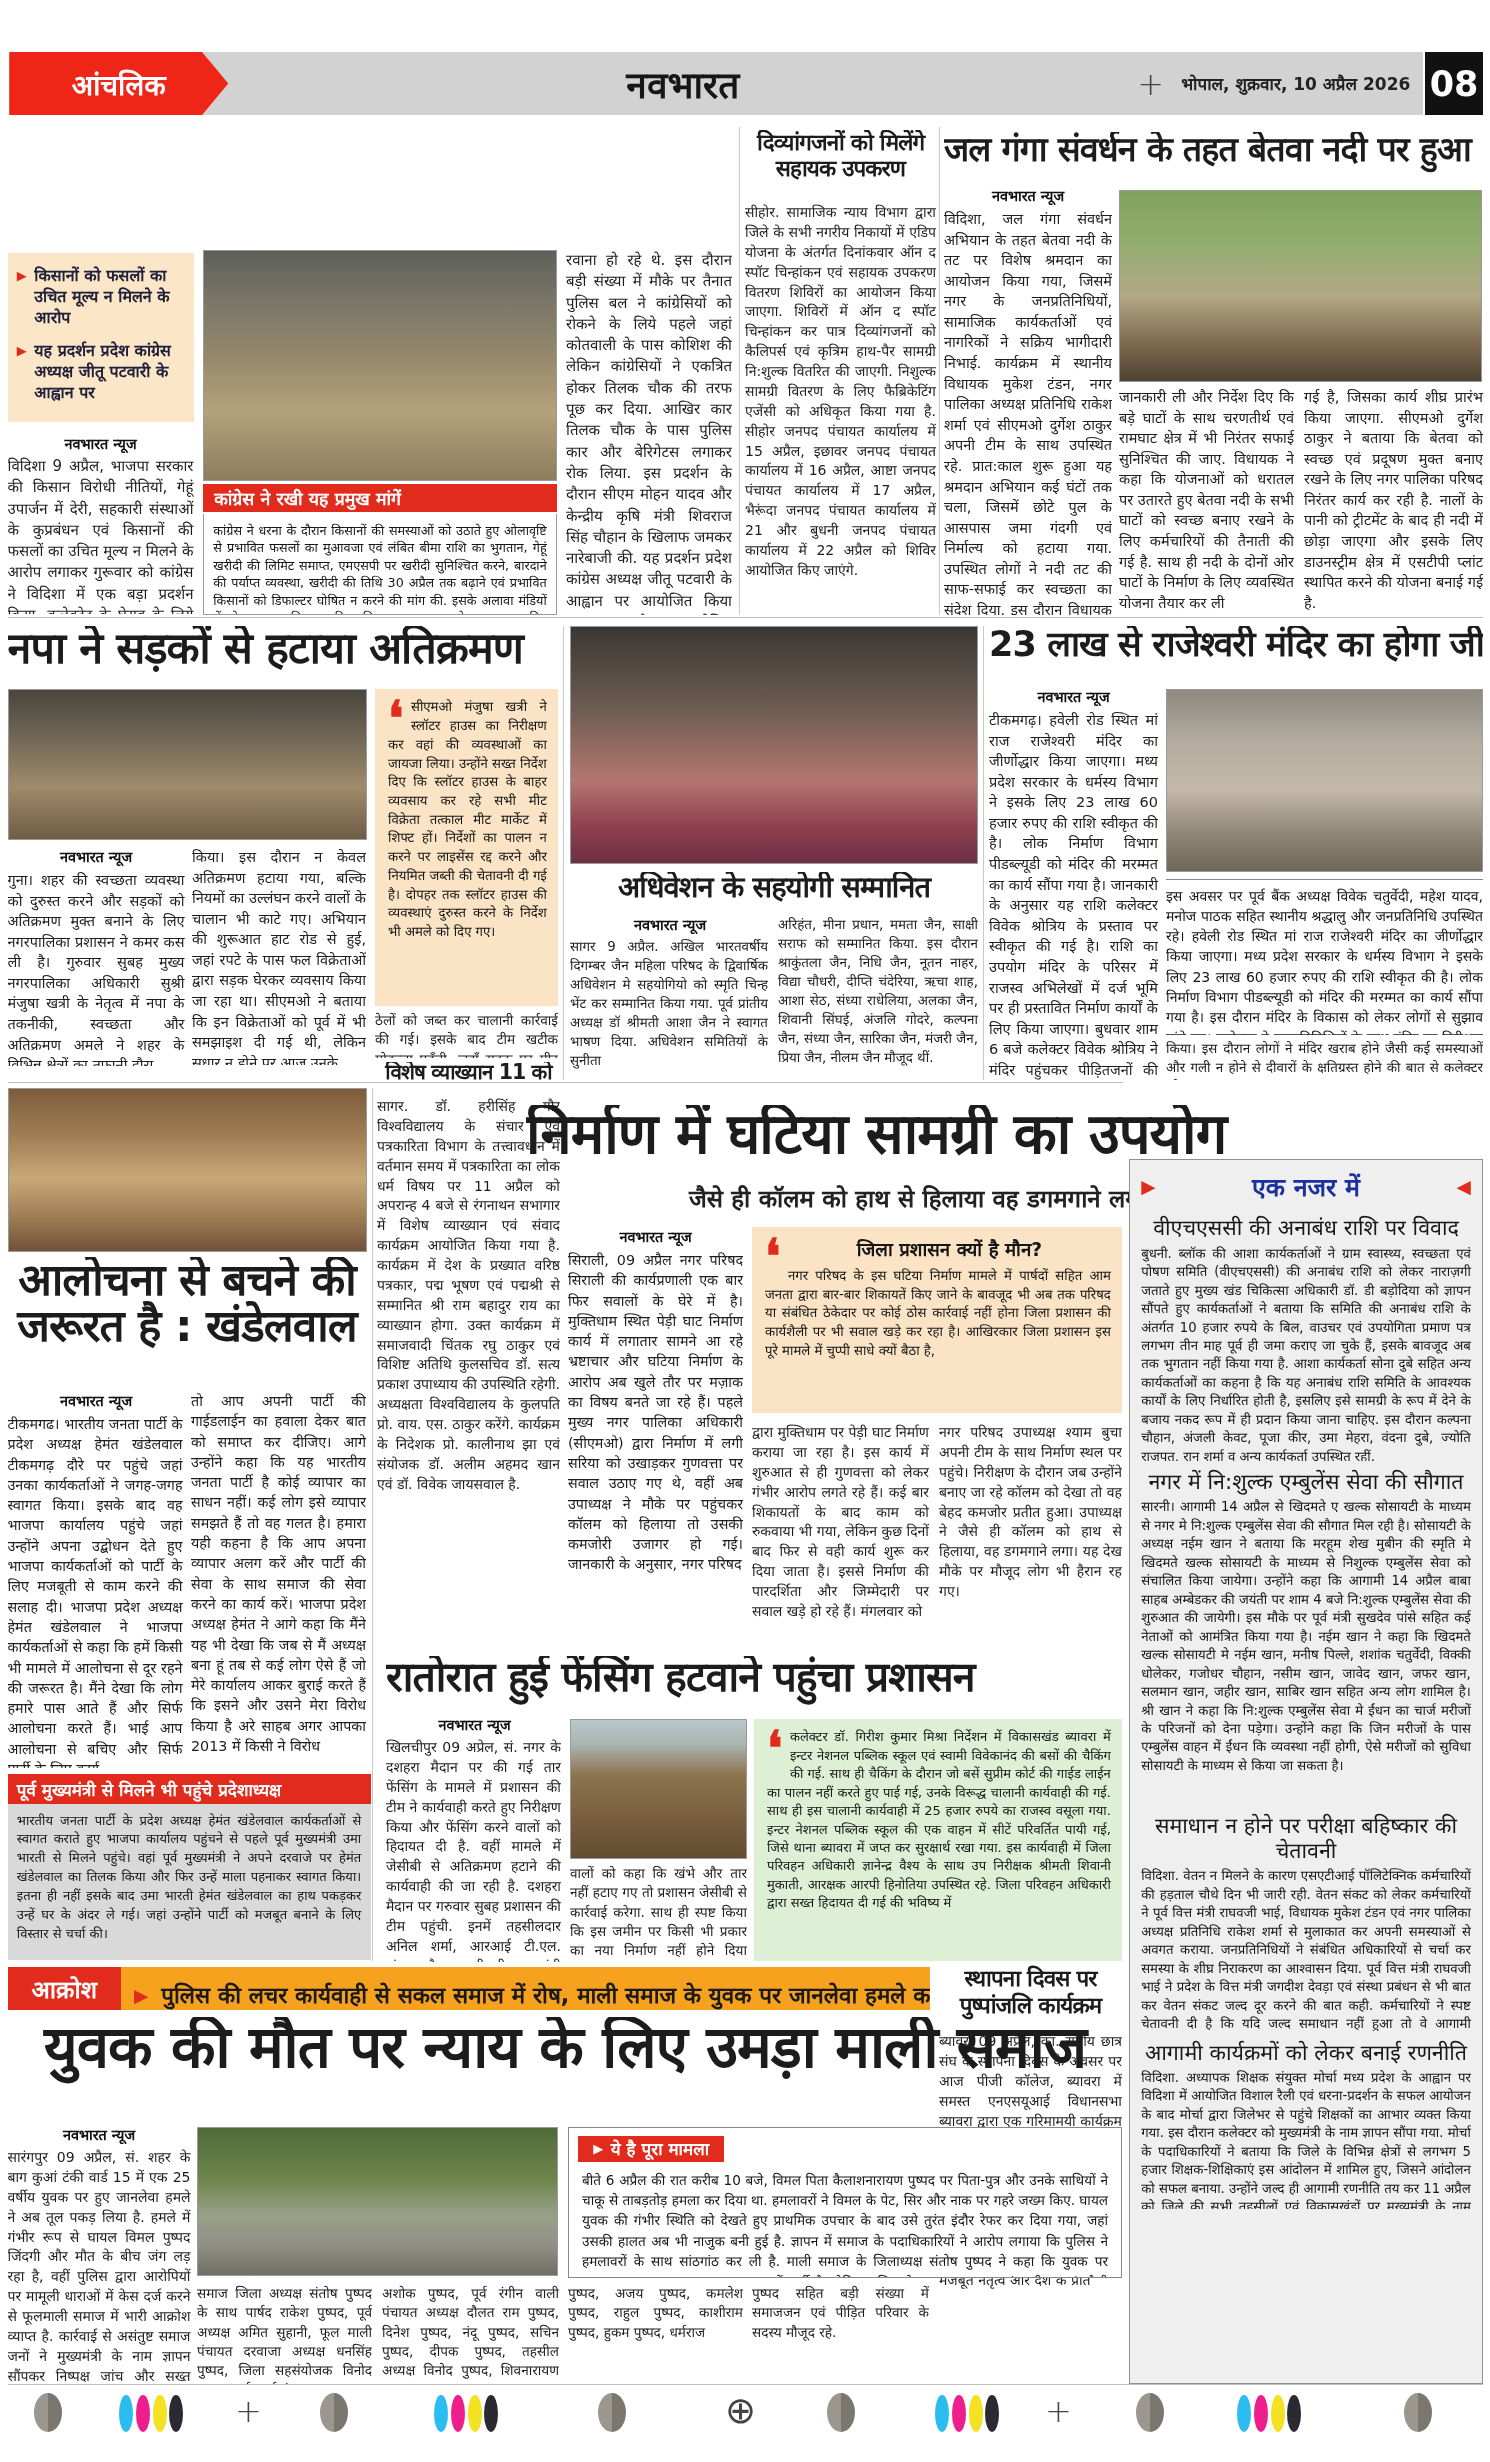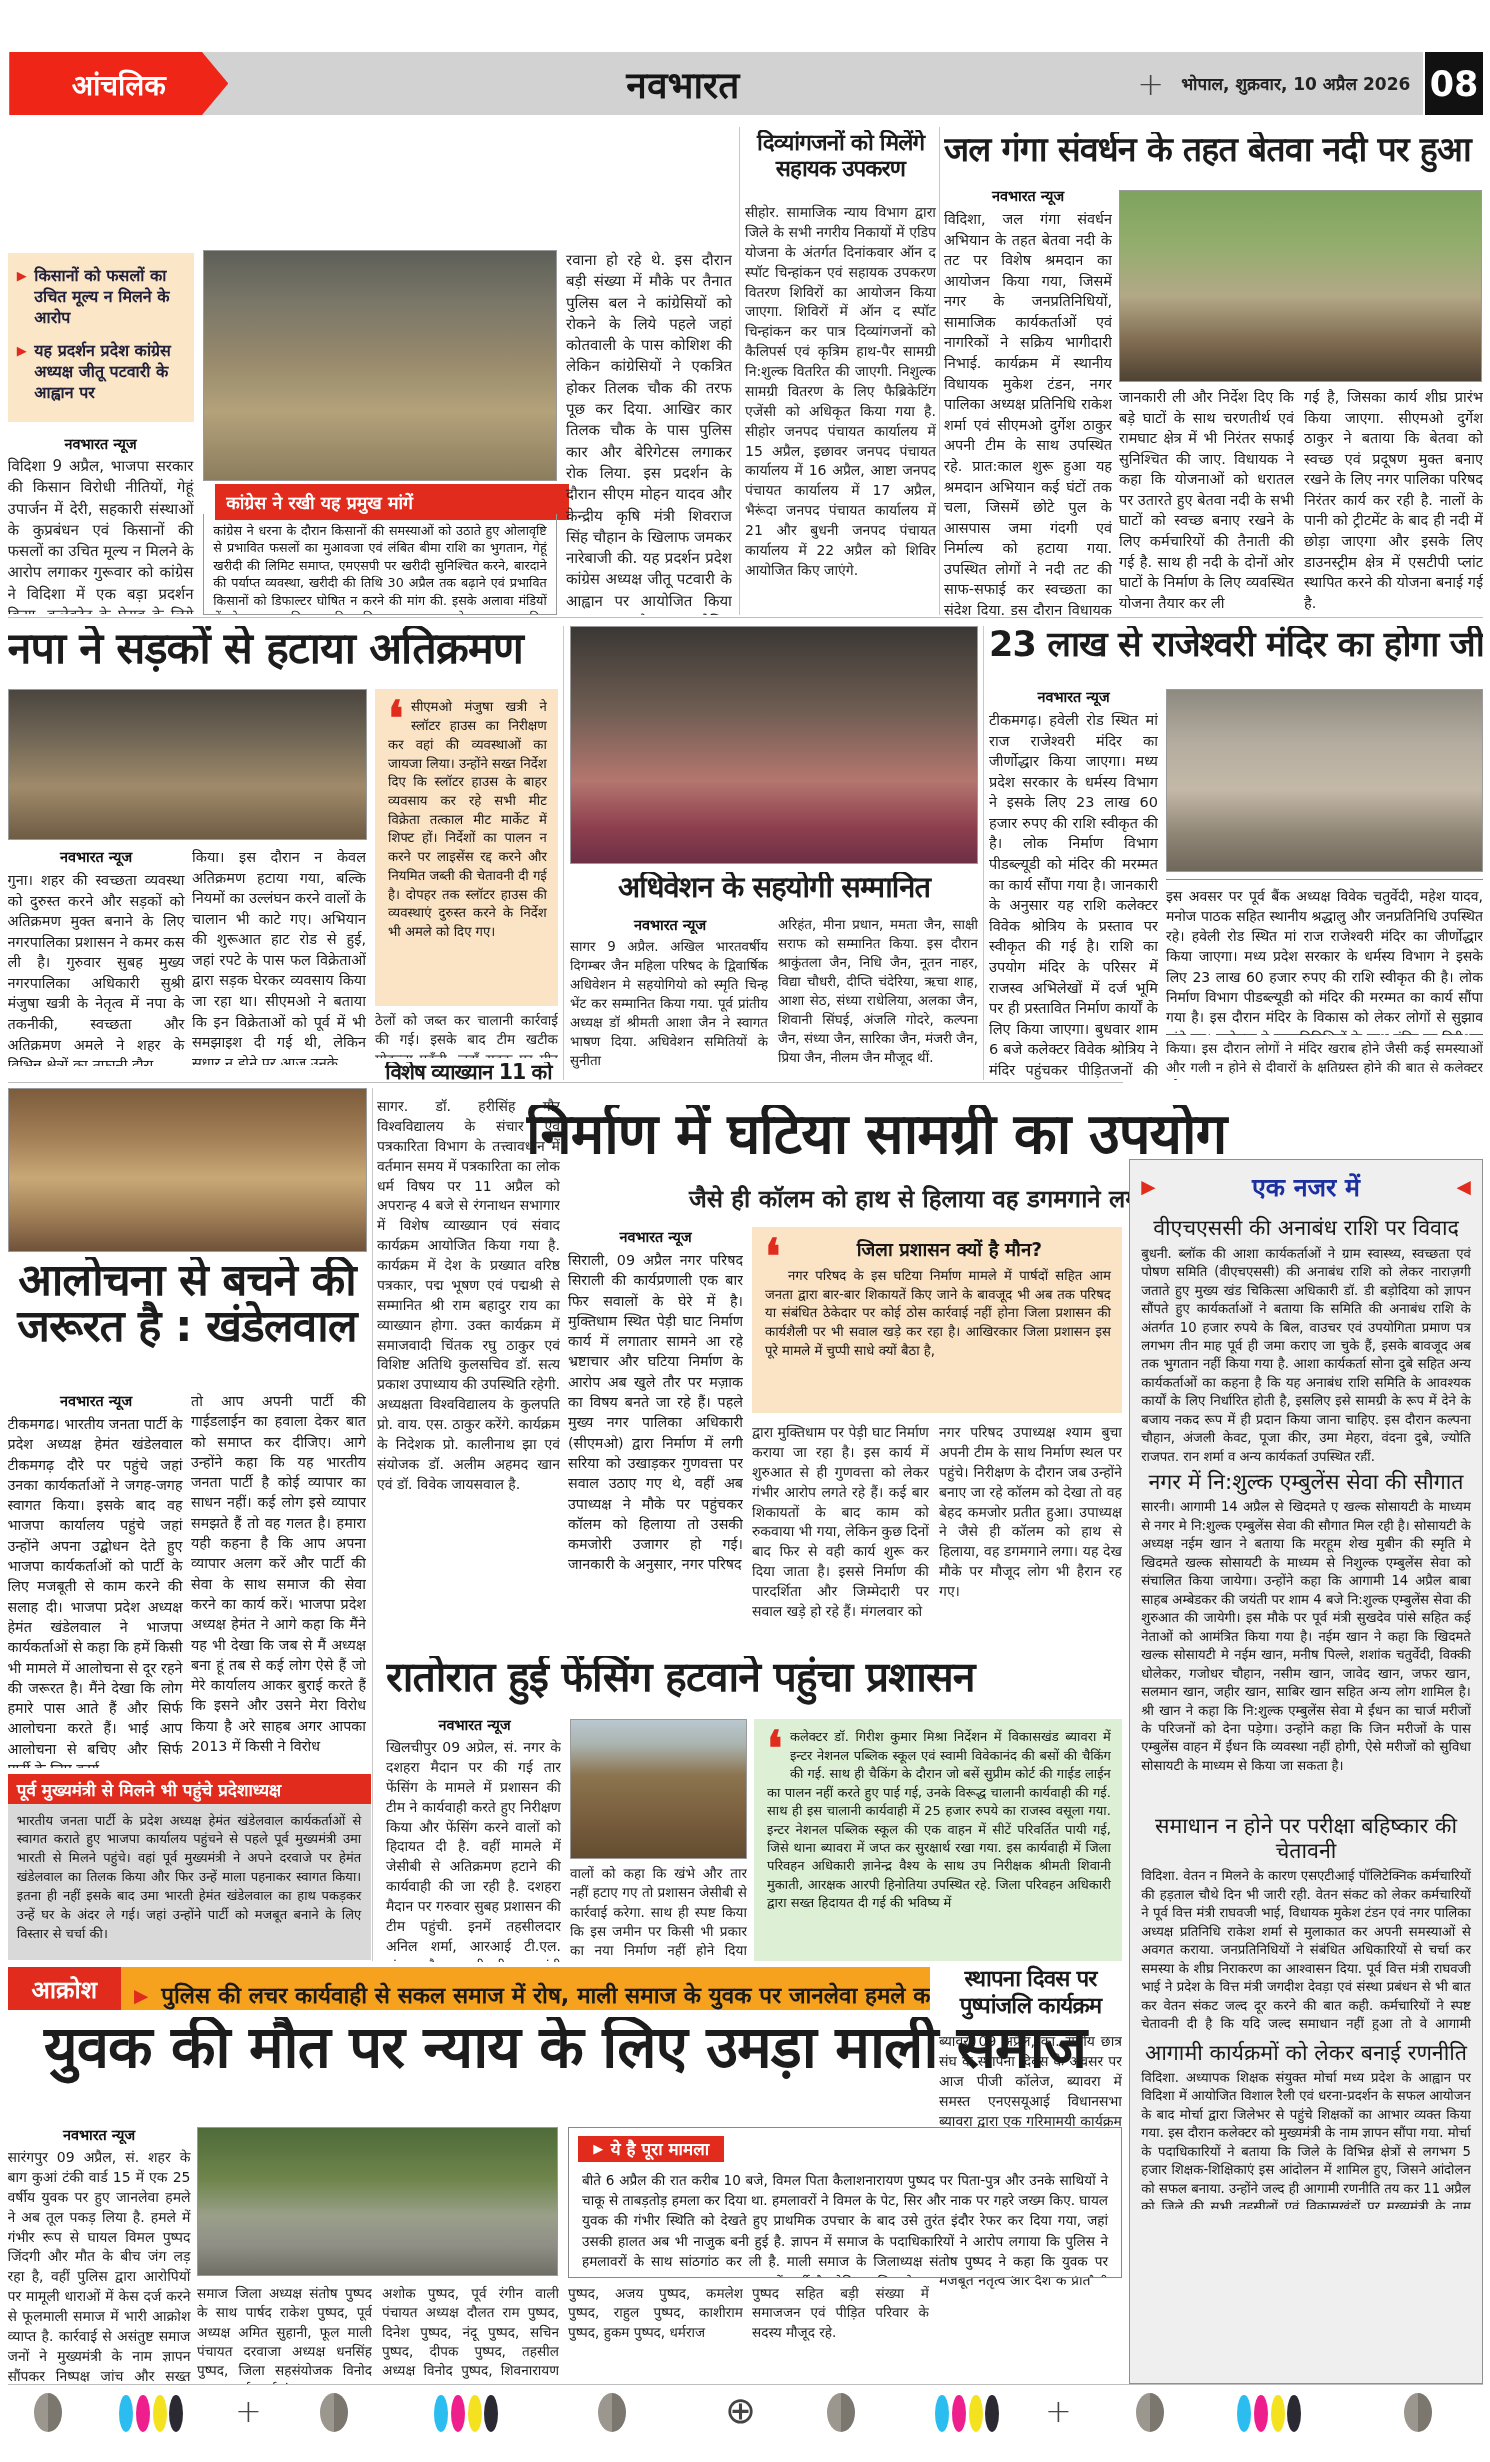--- a/index.html
+++ b/index.html
@@ -89,21 +89,21 @@
       </div>
     <div class="bullet">
         <span class="tri">▶</span>
         <span>यह प्रदर्शन प्रदेश कांग्रेस अध्यक्ष जीतू पटवारी के आह्वान पर</span>
       </div>
   </div>
   <div class="abs byline" style="left:7.5px;top:434px;width:186px">नवभारत न्यूज</div>
   <div class="abs body" style="left:7.5px;top:456px;width:186px;height:158px;font-size:15px">विदिशा 9 अप्रैल, भाजपा सरकार की किसान विरोधी नीतियों, गेहूं उपार्जन में देरी, सहकारी संस्थाओं के कुप्रबंधन एवं किसानों की फसलों का उचित मूल्य न मिलने के आरोप लगाकर गुरूवार को कांग्रेस ने विदिशा में एक बड़ा प्रदर्शन किया. कलेक्ट्रेट के घेराव के लिये माधवगंज पर एकत्रित होकर कांग्रेस नेता जब घेराव करने कलेक्ट्रेट की तरफ</div>
 
   <div class="abs photo ph-protest" style="left:203px;top:250px;width:354px;height:231px"></div>
-  <div class="abs redband" style="left:215px;top:484px;width:354px;height:36px">
+  <div class="abs redband" style="left:203px;top:484px;width:354px;height:28px">
     <span>कांग्रेस ने रखी यह प्रमुख मांगें</span>
   </div>
   <div class="abs demands" style="left:203px;top:514px;width:354px;height:101px">कांग्रेस ने धरना के दौरान किसानों की समस्याओं को उठाते हुए ओलावृष्टि से प्रभावित फसलों का मुआवजा एवं लंबित बीमा राशि का भुगतान, गेहूं खरीदी की लिमिट समाप्त, एमएसपी पर खरीदी सुनिश्चित करने, बारदाने की पर्याप्त व्यवस्था, खरीदी की तिथि 30 अप्रैल तक बढ़ाने एवं प्रभावित किसानों को डिफाल्टर घोषित न करने की मांग की. इसके अलावा मंडियों में पेयजल व विश्राम की सुविधा उपलब्ध कराने, गुणवत्ता रहित वेरिफिकेशन के कारण स्लॉट बुकिंग में आ रही बाधाओं के समाधान की मांग भी की गई.</div>
 
   <div class="abs body" style="left:566px;top:250px;width:166px;height:365px;font-size:15px">रवाना हो रहे थे. इस दौरान बड़ी संख्या में मौके पर तैनात पुलिस बल ने कांग्रेसियों को रोकने के लिये पहले जहां कोतवाली के पास कोशिश की लेकिन कांग्रेसियों ने एकत्रित होकर तिलक चौक की तरफ पूछ कर दिया. आखिर कार तिलक चौक के पास पुलिस कार और बेरिगेटस लगाकर रोक लिया. इस प्रदर्शन के दौरान सीएम मोहन यादव और केन्द्रीय कृषि मंत्री शिवराज सिंह चौहान के खिलाफ जमकर नारेबाजी की. यह प्रदर्शन प्रदेश कांग्रेस अध्यक्ष जीतू पटवारी के आह्वान पर आयोजित किया गया. इस दौरान आक्रोशित कार्यकर्ताओं ने जमकर नारेबाजी की और मौके पर पहुंचे एसडीएम को ज्ञापन सौंपा.</div>
 
   <div class="abs vr" style="left:739px;top:127px;height:488px"></div>
 
   <h2 class="abs hl wrap" style="left:745px;top:130px;width:191px;height:65px;font-size:22.4px;text-align:center;line-height:1.15">दिव्यांगजनों को मिलेंगे सहायक उपकरण</h2>
   <div class="abs body" style="left:745px;top:203px;width:191px;height:412px;font-size:14px">सीहोर. सामाजिक न्याय विभाग द्वारा जिले के सभी नगरीय निकायों में एडिप योजना के अंतर्गत दिनांकवार ऑन द स्पॉट चिन्हांकन एवं सहायक उपकरण वितरण शिविरों का आयोजन किया जाएगा. शिविरों में ऑन द स्पॉट चिन्हांकन कर पात्र दिव्यांगजनों को कैलिपर्स एवं कृत्रिम हाथ-पैर सामग्री नि:शुल्क वितरित की जाएगी. निशुल्क सामग्री वितरण के लिए फैब्रिकेटिंग एजेंसी को अधिकृत किया गया है. सीहोर जनपद पंचायत कार्यालय में 15 अप्रैल, इछावर जनपद पंचायत कार्यालय में 16 अप्रैल, आष्टा जनपद पंचायत कार्यालय में 17 अप्रैल, भैरूंदा जनपद पंचायत कार्यालय में 21 और बुधनी जनपद पंचायत कार्यालय में 22 अप्रैल को शिविर आयोजित किए जाएंगे.</div>

